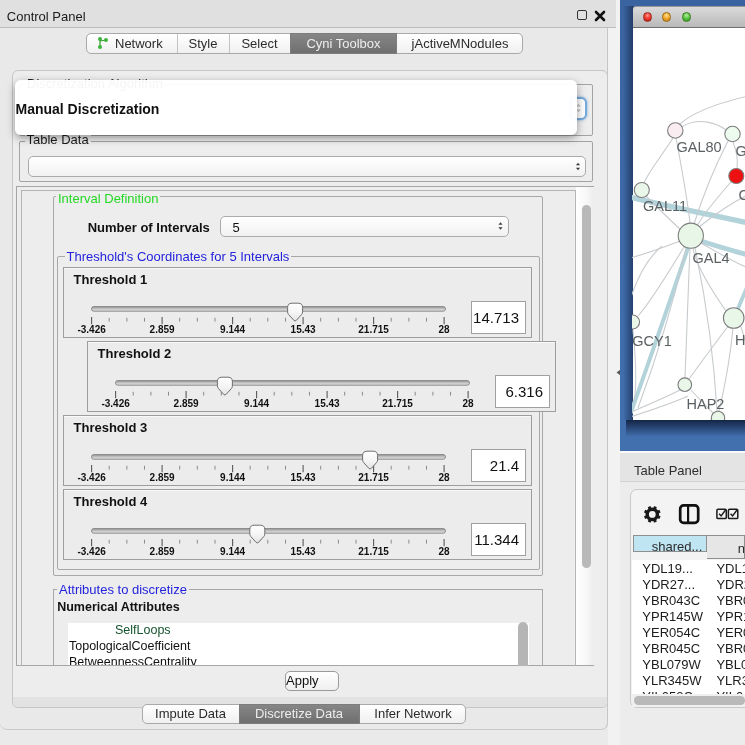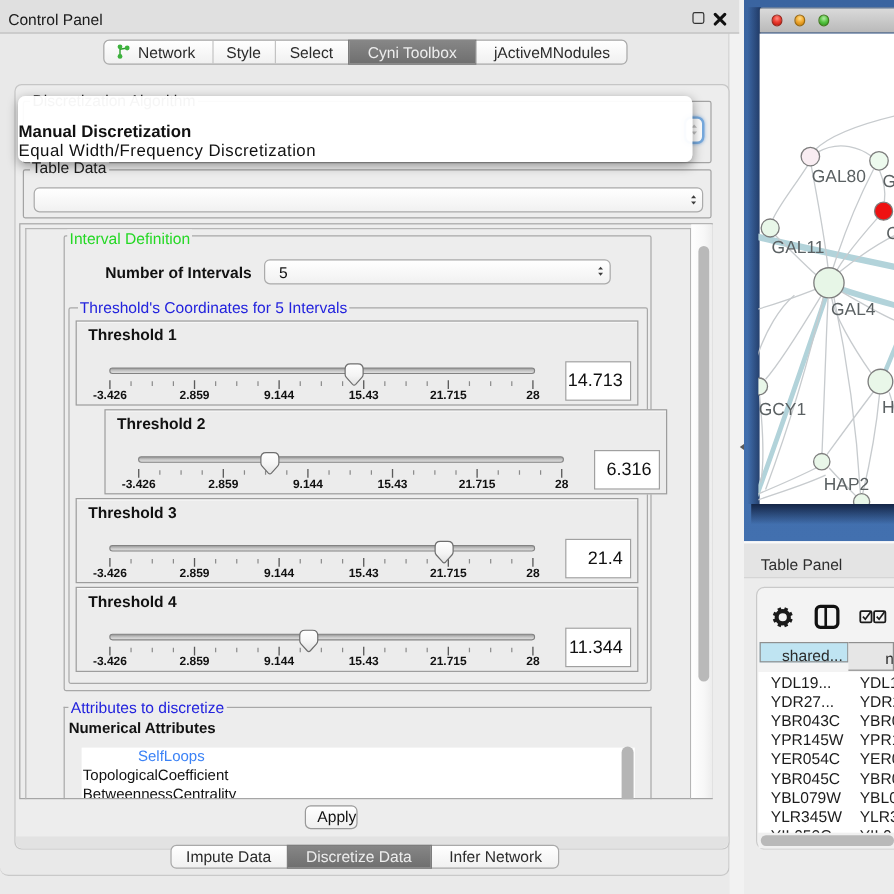--- a/index.html
+++ b/index.html
@@ -255,28 +255,28 @@
         </g>
       </svg>
 <div class="thfield">11.344</div>
 </div>
 
 
 <div class="abs" style="left:52.8px;top:588.7px;width:490px;height:77px;border:1px solid #a8a8a8;border-bottom:none;"></div>
 <div class="grouplab" style="left:57px;top:581.5px;color:#2323dd;">Attributes to discretize</div>
 <div class="abs" style="left:57.2px;top:599.8px;font-size:12.5px;font-weight:bold;color:#111;">Numerical Attributes</div>
 <div class="abs" style="left:67.5px;top:622.8px;width:461px;height:42.7px;background:#ffffff;overflow:hidden;">
-<div style="position:absolute;left:1.5px;top:-0.1px;font-size:12.5px;color:#3b82f6;padding-left:46px;">SelfLoops</div>
+<div style="position:absolute;left:1.5px;top:-0.1px;font-size:12.5px;color:#14532d;padding-left:46px;">SelfLoops</div>
 <div style="position:absolute;left:1.5px;top:16.6px;font-size:12.5px;color:#111;">TopologicalCoefficient</div>
 <div style="position:absolute;left:1.5px;top:32.4px;font-size:12.5px;color:#111;">BetweennessCentrality</div>
 </div>
 <div class="abs" style="left:518px;top:622px;width:9.5px;height:43.5px;background:#b5b5b5;border-radius:5px 5px 0 0;"></div>
 
 
-<div class="abs" style="left:254px;top:671.2px;width:44px;height:19.8px;background:linear-gradient(#ffffff,#efefef);border:1px solid #9a9a9a;border-radius:5px;font-size:13px;text-align:right;line-height:18px;color:#111;">Apply</div>
+<div class="abs" style="left:285px;top:671.2px;width:54px;height:19.8px;background:linear-gradient(#ffffff,#efefef);border:1px solid #9a9a9a;border-radius:5px;font-size:13px;text-align:left;line-height:18px;color:#111;">Apply</div>
 
 
 <div class="abs" style="left:142px;top:704px;width:324px;height:20px;background:linear-gradient(#ffffff,#f0f0f0);border:1px solid #a9a9a9;border-radius:5px;"></div>
 <div class="abs" style="left:239px;top:704px;width:120.5px;height:20px;background:linear-gradient(#868686,#6f6f6f);border:1px solid #7d7d7d;"></div>
 <div class="toptab" style="left:142px;top:704px;width:97px;line-height:20px;">Impute Data</div>
 <div class="toptab" style="left:239px;top:704px;width:120px;line-height:20px;color:#ededed;">Discretize Data</div>
 <div class="toptab" style="left:359.5px;top:704px;width:107px;line-height:20px;">Infer Network</div>
 
 
 <svg class="abs" style="left:615.5px;top:369px;" width="5" height="7" viewBox="0 0 5 7">
@@ -410,15 +410,14 @@
       <span class="c1">YIL052C</span>
       <span class="c2">YIL0</span>
     </div>
 
 <div class="abs" style="left:632px;top:693.5px;width:113px;height:13.5px;background:#f0f0f0;"></div>
 <div class="abs" style="left:634.3px;top:696.3px;width:111px;height:8.6px;background:#b9b9b9;border-radius:4.3px;"></div>
 
 
 <div class="abs" style="left:14.5px;top:80.3px;width:562.5px;height:55px;background:rgba(255,255,255,0.955);border-radius:6px;box-shadow:0 3px 9px rgba(0,0,0,0.38);"></div>
 <div class="abs" style="left:15.5px;top:101.2px;font-size:14px;font-weight:bold;color:#111;">Manual Discretization</div>
-<div class="abs" style="left:15.5px;top:117px;font-size:14px;letter-spacing:0.4px;color:#111;">Equal Width/Frequency Discretization</div>
 
 </div>
 
 </body></html>

